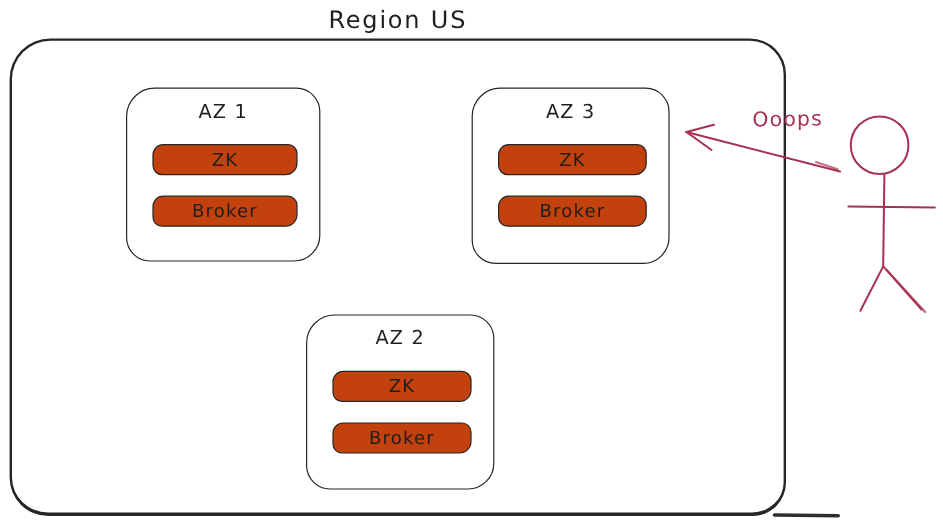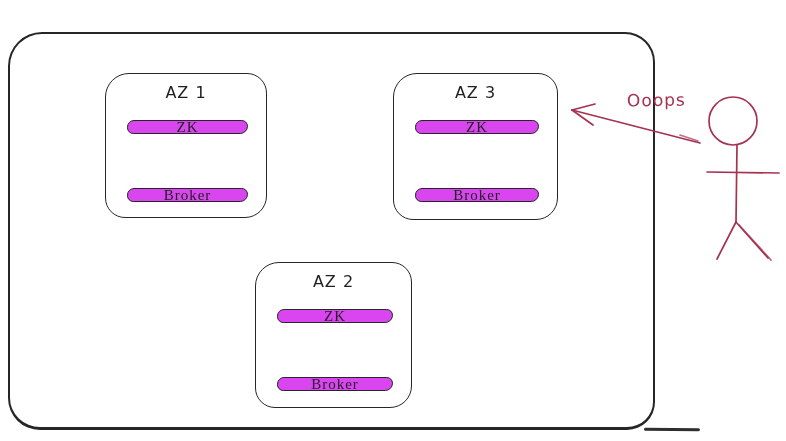--- a/index.html
+++ b/index.html
@@ -43,31 +43,30 @@
   .az-label {
     position: absolute;
     top: 9px; left: 0; right: 0;
     text-align: center;
     font-size: 16px;
     letter-spacing: 1px;
   }
   .node {
     position: absolute;
     left: 21px; right: 18px;
-    height: 14px;
+    height: 26px;
     border: 1.7px solid #262626;
     border-radius: 9px 8px 10px 8px;
     display: flex; align-items: center; justify-content: center;
     font-size: 15px;
     letter-spacing: 1px;
-    background: #d946ef;
-    font-family: Liberation Serif, serif;
+    background: #c2410c;
   }
   .node-zk { top: 46px; }
-  .node-broker { top: 89px; margin-top: 25px; }
+  .node-broker { top: 89px; }
   .ooops-label {
     position: absolute;
     left: 627px; top: 90px;
     font-size: 17px;
     letter-spacing: 1px;
     color: #a53250;
     transform: rotate(-1deg);
   }
   .figure-svg {
     position: absolute;
@@ -82,20 +81,21 @@
     background: #2e2e2e;
     border-radius: 2px;
     transform: rotate(0.6deg);
   }
 </style>
 </head>
 <body>
 
 <div class="canvas">
 
+  <div class="region-title">Region US</div>
 
   <div class="region">
 
     <div class="az az-1">
       <div class="az-label">AZ 1</div>
       <div class="node node-zk">ZK</div>
       <div class="node node-broker">Broker</div>
     </div>
 
     <div class="az az-2">

